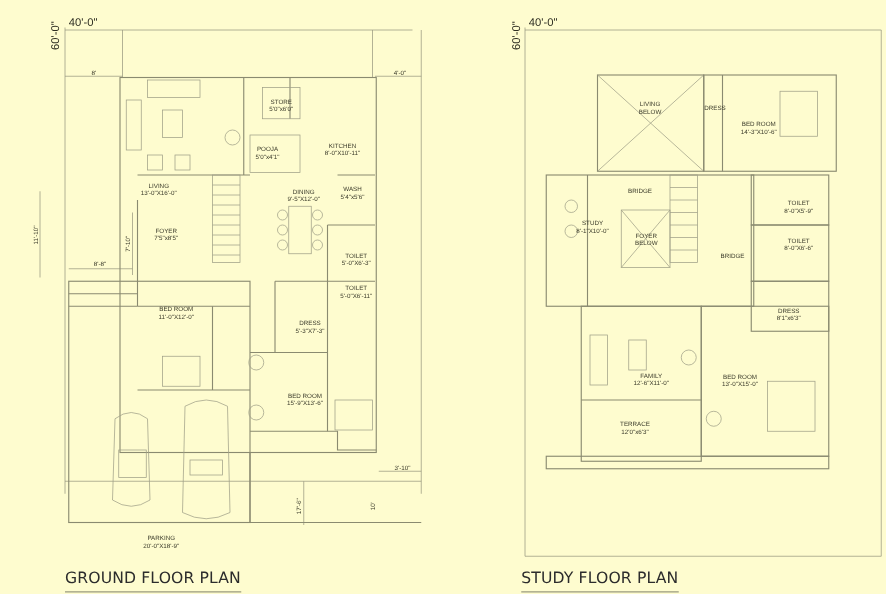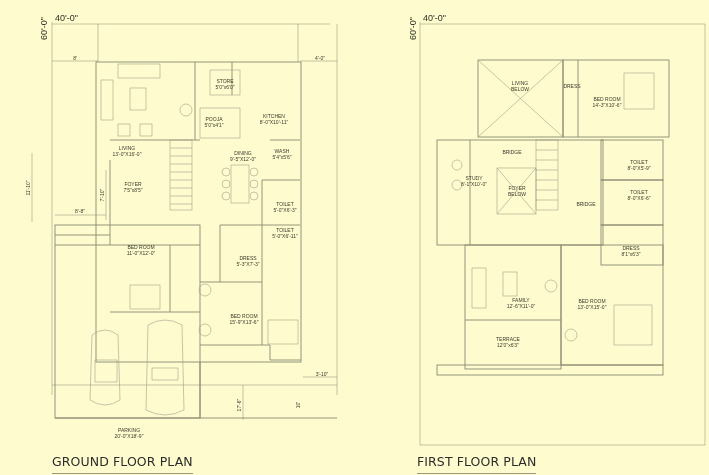--- a/index.html
+++ b/index.html
@@ -209,13 +209,13 @@
     <text class="lbl" x="521" y="302">FAMILY</text>
       <text class="lbl" x="521" y="308">12'-6"X11'-0"</text>
     <text class="lbl" x="592" y="303">BED ROOM</text>
       <text class="lbl" x="592" y="309">13'-0"X15'-0"</text>
     <text class="lbl" x="508" y="341">TERRACE</text>
       <text class="lbl" x="508" y="347">12'0"x6'3"</text>
   </g>
 </svg>
 
 <div class="title" style="left:52px;top:454px;">GROUND FLOOR PLAN</div>
-<div class="title" style="left:417px;top:454px;">FIRST FLOOR PLAN</div>
+<div class="title" style="left:417px;top:454px;">STUDY FLOOR PLAN</div>
 
 </body></html>

